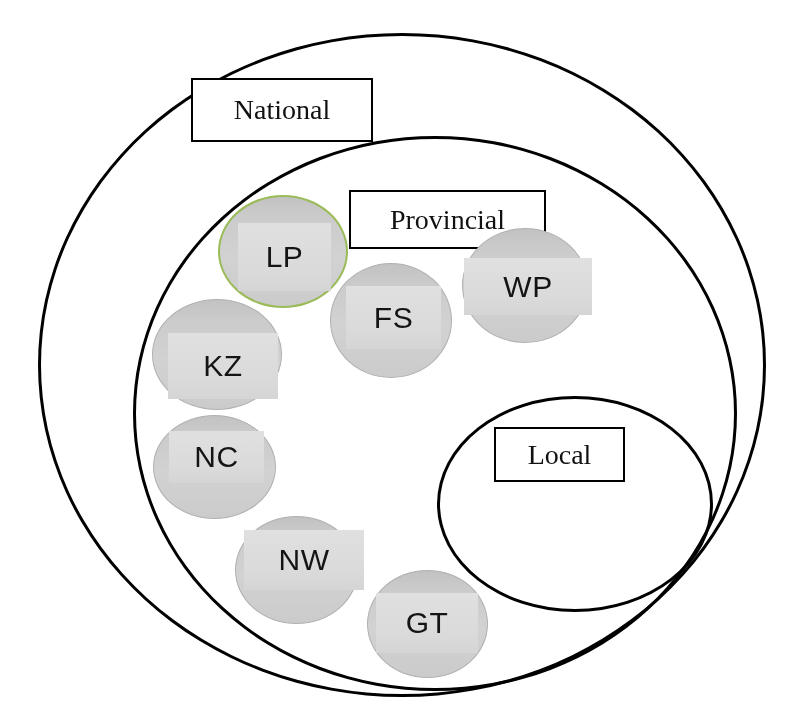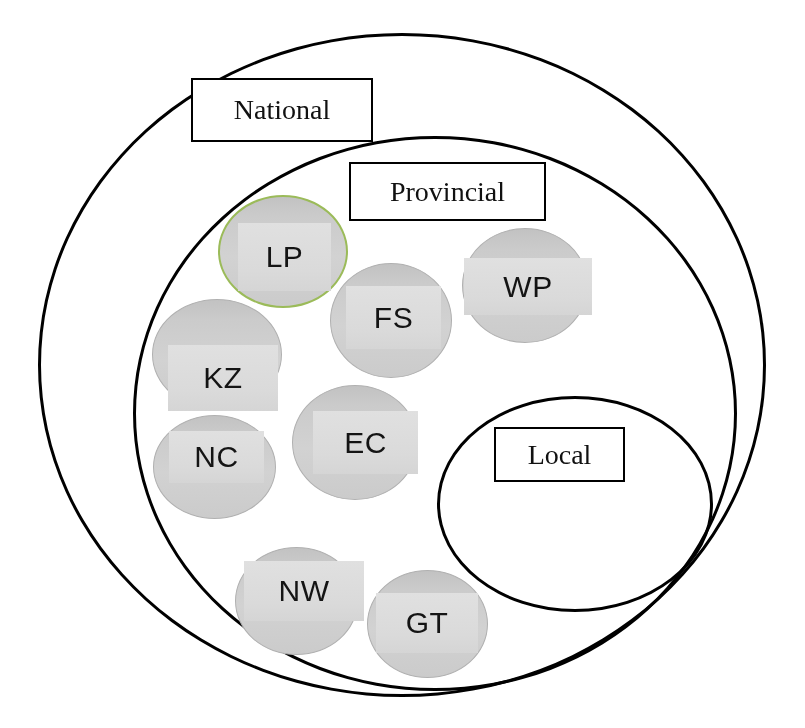--- a/index.html
+++ b/index.html
@@ -78,47 +78,47 @@
   .p-fs { left: 330px; top: 263px; width: 122px; height: 115px; }
   .p-fs .tag { left: 15px; top: 22px; width: 95px;  height: 63px; }
 
   .p-wp { left: 462px; top: 228px; width: 126px; height: 115px; }
   .p-wp .tag { left: 1px;  top: 29px; width: 128px; height: 57px; }
 
   .p-mp { left: 583px; top: 286px; width: 128px; height: 109px; }
   .p-mp .tag { left: 25px; top: 28px; width: 99px;  height: 58px; }
 
   .p-kz { left: 152px; top: 299px; width: 130px; height: 111px; }
-  .p-kz .tag { left: 15px; top: 33px; width: 110px; height: 66px; margin-top: 12px; }
+  .p-kz .tag { left: 15px; top: 33px; width: 110px; height: 66px; }
 
   .p-ec { left: 292px; top: 385px; width: 126px; height: 115px; }
   .p-ec .tag { left: 20px; top: 25px; width: 105px; height: 63px; }
 
   .p-nc { left: 153px; top: 415px; width: 123px; height: 104px; text-decoration: underline; }
   .p-nc .tag { left: 15px; top: 15px; width: 95px;  height: 52px; }
 
-  .p-nw { left: 235px; top: 547px; width: 123px; height: 108px; }
+  .p-nw { left: 235px; top: 516px; width: 123px; height: 108px; }
   .p-nw .tag { left: 8px;  top: 13px; width: 120px; height: 60px; }
 
   .p-gt { left: 367px; top: 570px; width: 121px; height: 108px; text-align: right; }
   .p-gt .tag { left: 8px;  top: 22px; width: 102px; height: 60px; }
 </style>
 </head>
 <body>
 
 <div class="canvas">
 
   <div class="ring ring-national" style="border-color: rgb(0, 0, 0);"></div>
   <div class="ring ring-provincial" style="border-color: rgb(0, 0, 0);"></div>
   <div class="ring ring-local" style="border-color: rgb(0, 0, 0);"></div>
 
   <div class="label-box label-box-national" style="border-color: rgb(0, 0, 0);">
     <span>National</span>
   </div>
-  <div class="label-box label-box-provincial" style="border-color: rgb(0, 0, 0);">
+  <div class="label-box label-box-provincial" style="border-color: rgb(0, 0, 0); margin-top: 28px;">
     <span>Provincial</span>
   </div>
   <div class="label-box label-box-local" style="border-color: rgb(0, 0, 0);">
     <span>Local</span>
   </div>
 
   <div class="province p-fs">
     <div class="tag">
       <span>FS</span>
     </div>
@@ -136,25 +136,20 @@
     </div>
   </div>
 
 
   <div class="province p-kz">
     <div class="tag">
       <span>KZ</span>
     </div>
   </div>
 
-  <div class="province p-ec">
-    <div class="tag">
-      <span>EC</span>
-    </div>
-  </div>
 
   <div class="province p-nc">
     <div class="tag">
       <span>NC</span>
     </div>
   </div>
 
   <div class="province p-nw">
     <div class="tag">
       <span>NW</span>

